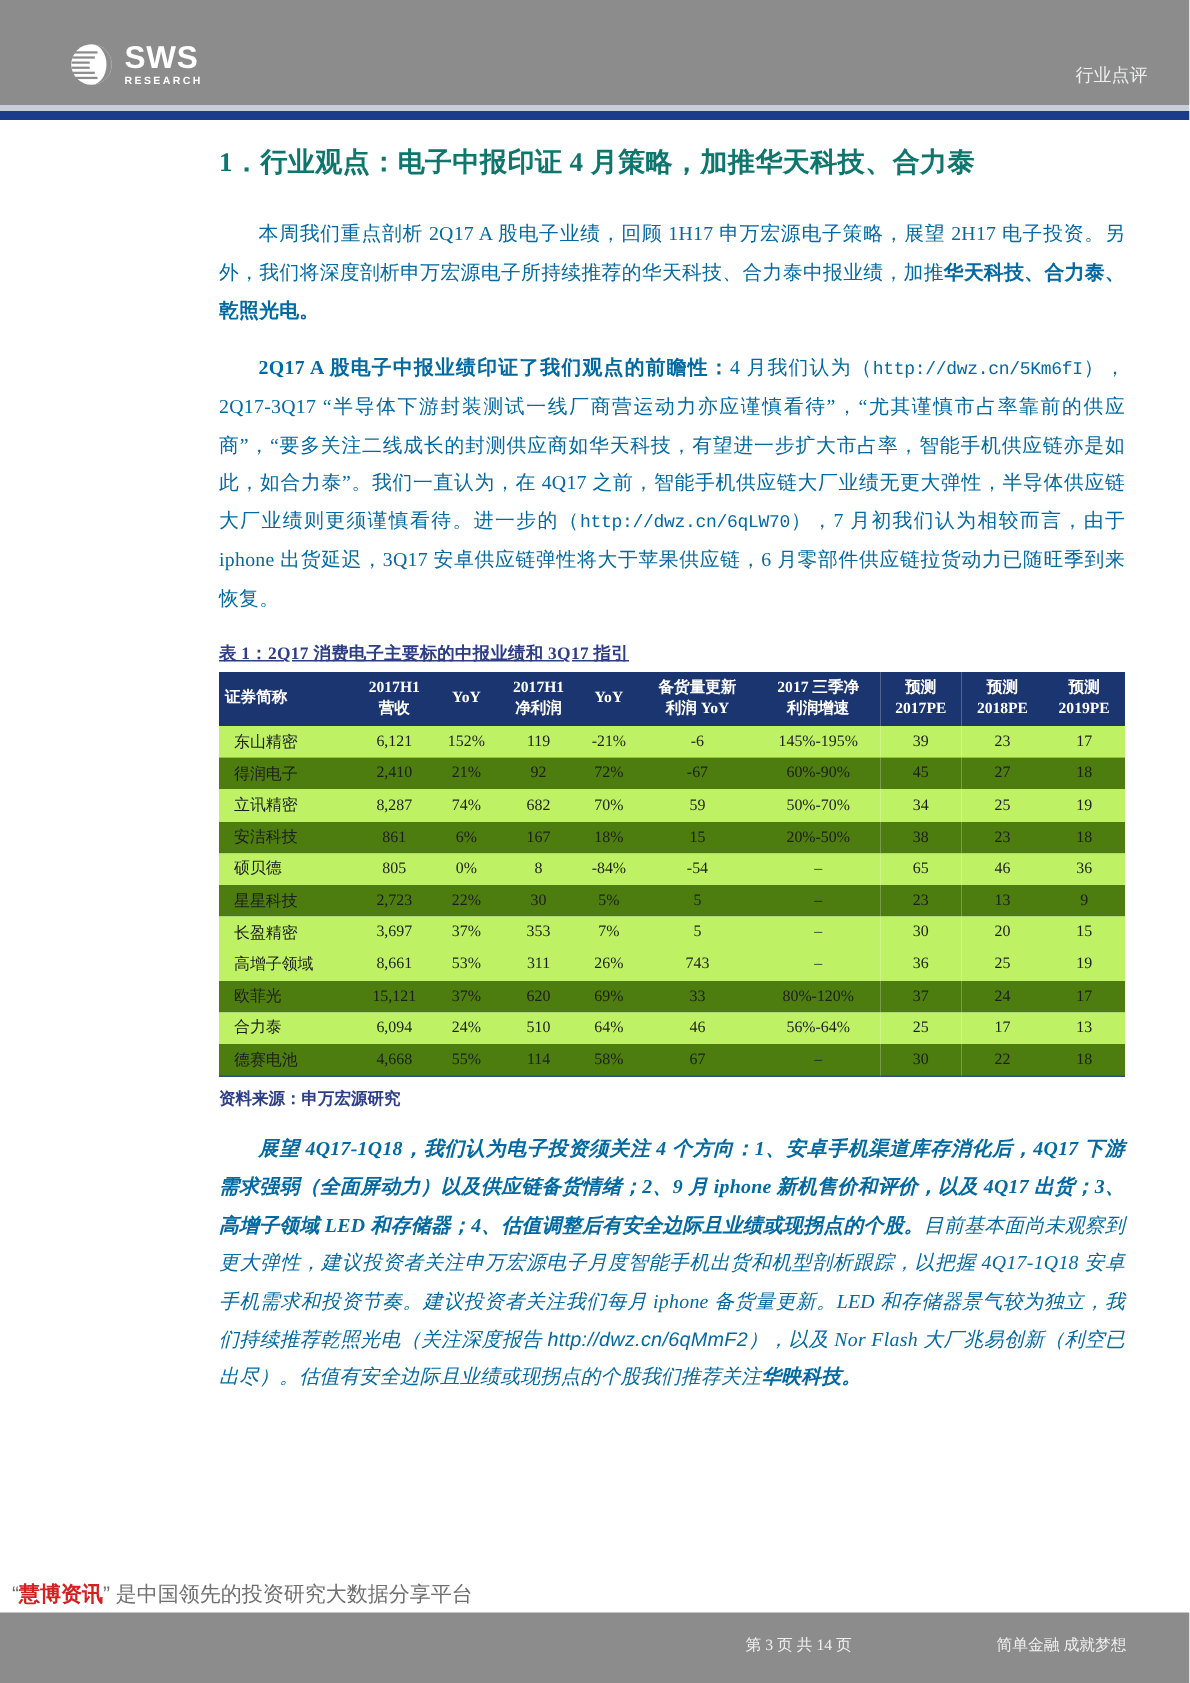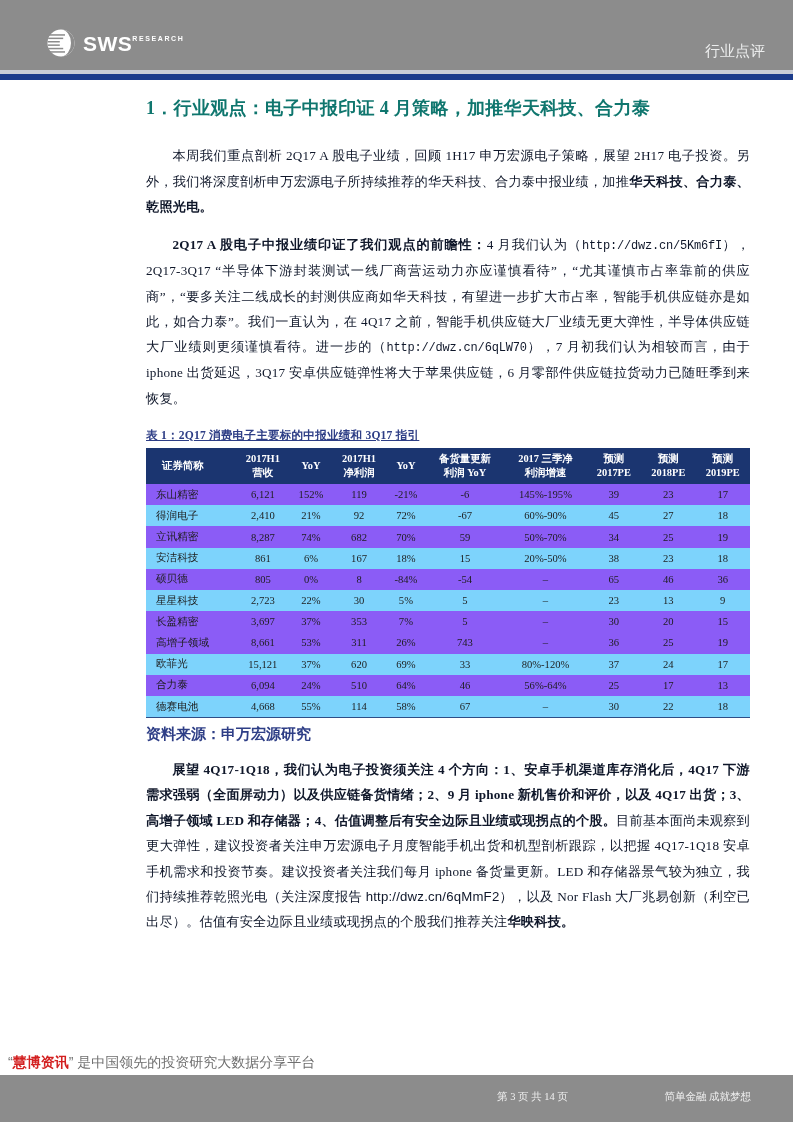--- a/index.html
+++ b/index.html
@@ -41,42 +41,42 @@
     display: flex;
     align-items: center;
     gap: 7px;
   }
   .logo-mark {
     width: 30px; height: 30px;
     position: relative;
   }
   .logo-text {
     display: flex;
-    flex-direction: row;
+    flex-direction: column;
     line-height: 1;
   }
   .logo-sws {
     font-family: "Liberation Sans", sans-serif;
     font-weight: bold;
     font-size: 21px;
     color: #ffffff;
     letter-spacing: 0.5px;
   }
   .logo-research {
     font-family: "Liberation Sans", sans-serif;
     font-weight: bold;
     font-size: 7px;
     color: #ffffff;
     letter-spacing: 1.6px;
     margin-top: 2px;
   }
   .header-tag {
     position: absolute;
     right: 28px; top: 42px;
-    font-size: 15px;
+    font-size: 12px;
     color: #eceded;
     font-family: Liberation Serif, serif;
   }
 
   
   .content {
     position: absolute;
     top: 80px;
     left: 146px;
     width: 604px;
@@ -89,29 +89,29 @@
     line-height: 1.62;
     letter-spacing: 0.3px;
     font-family: "Liberation Serif", serif;
     padding-left: 36px;
     text-indent: -36px;
   }
   p.para {
     margin: 0;
     font-size: 13.2px;
     line-height: 1.92;
-    color: #0f172a;
+    color: #0369a1;
     text-align: justify;
     text-justify: inter-ideograph;
     text-indent: 2em;
     letter-spacing: 0.2px;
   }
   p.para.first { margin-top: 20px; }
   p.para.second { margin-top: 13px; }
-  p.para.third { margin-top: 13px; }
+  p.para.third { margin-top: 13px; font-style: italic; }
   .b { font-weight: bold; }
   .mono {
     font-family: "Liberation Mono", "DejaVu Sans Mono", monospace;
     font-size: 12px;
     letter-spacing: -0.2px;
   }
   .sans { font-family: "Liberation Sans", sans-serif; }
 
   
   .table-block { margin-top: 17px; }
@@ -133,36 +133,36 @@
   table.data thead th {
     background: #1b3570;
     color: #ffffff;
     font-weight: bold;
     font-size: 10.4px;
     padding: 4px 3px;
     line-height: 1.35;
     vertical-align: middle;
     border: none;
   }
-  table.data thead th.c0 { text-align: left; padding-left: 16px; }
+  table.data thead th.c0 { text-align: left; padding-left: 4px; }
   table.data tbody td {
     padding: 3.6px 3px;
     text-align: center;
     border: none;
   }
   table.data tbody td.c0 {
     text-align: left;
     padding-left: 10px;
   }
-  table.data tbody tr.alt { background: #7dd3fc; }
-  table.data tbody tr.plain { background: #8b5cf6; }
+  table.data tbody tr.alt { background: #4d7c0f; }
+  table.data tbody tr.plain { background: #bef264; }
   table.data tbody tr.last td { border-bottom: 1.6px solid #2e4d86; }
   .table-source {
     margin-top: 7px;
-    font-size: 15px;
+    font-size: 11px;
     color: #2e3e86;
     font-weight: bold;
   }
 
   
   .footer-band {
     position: absolute;
     left: 0; bottom: 0;
     width: 793px;
     height: 47px;

